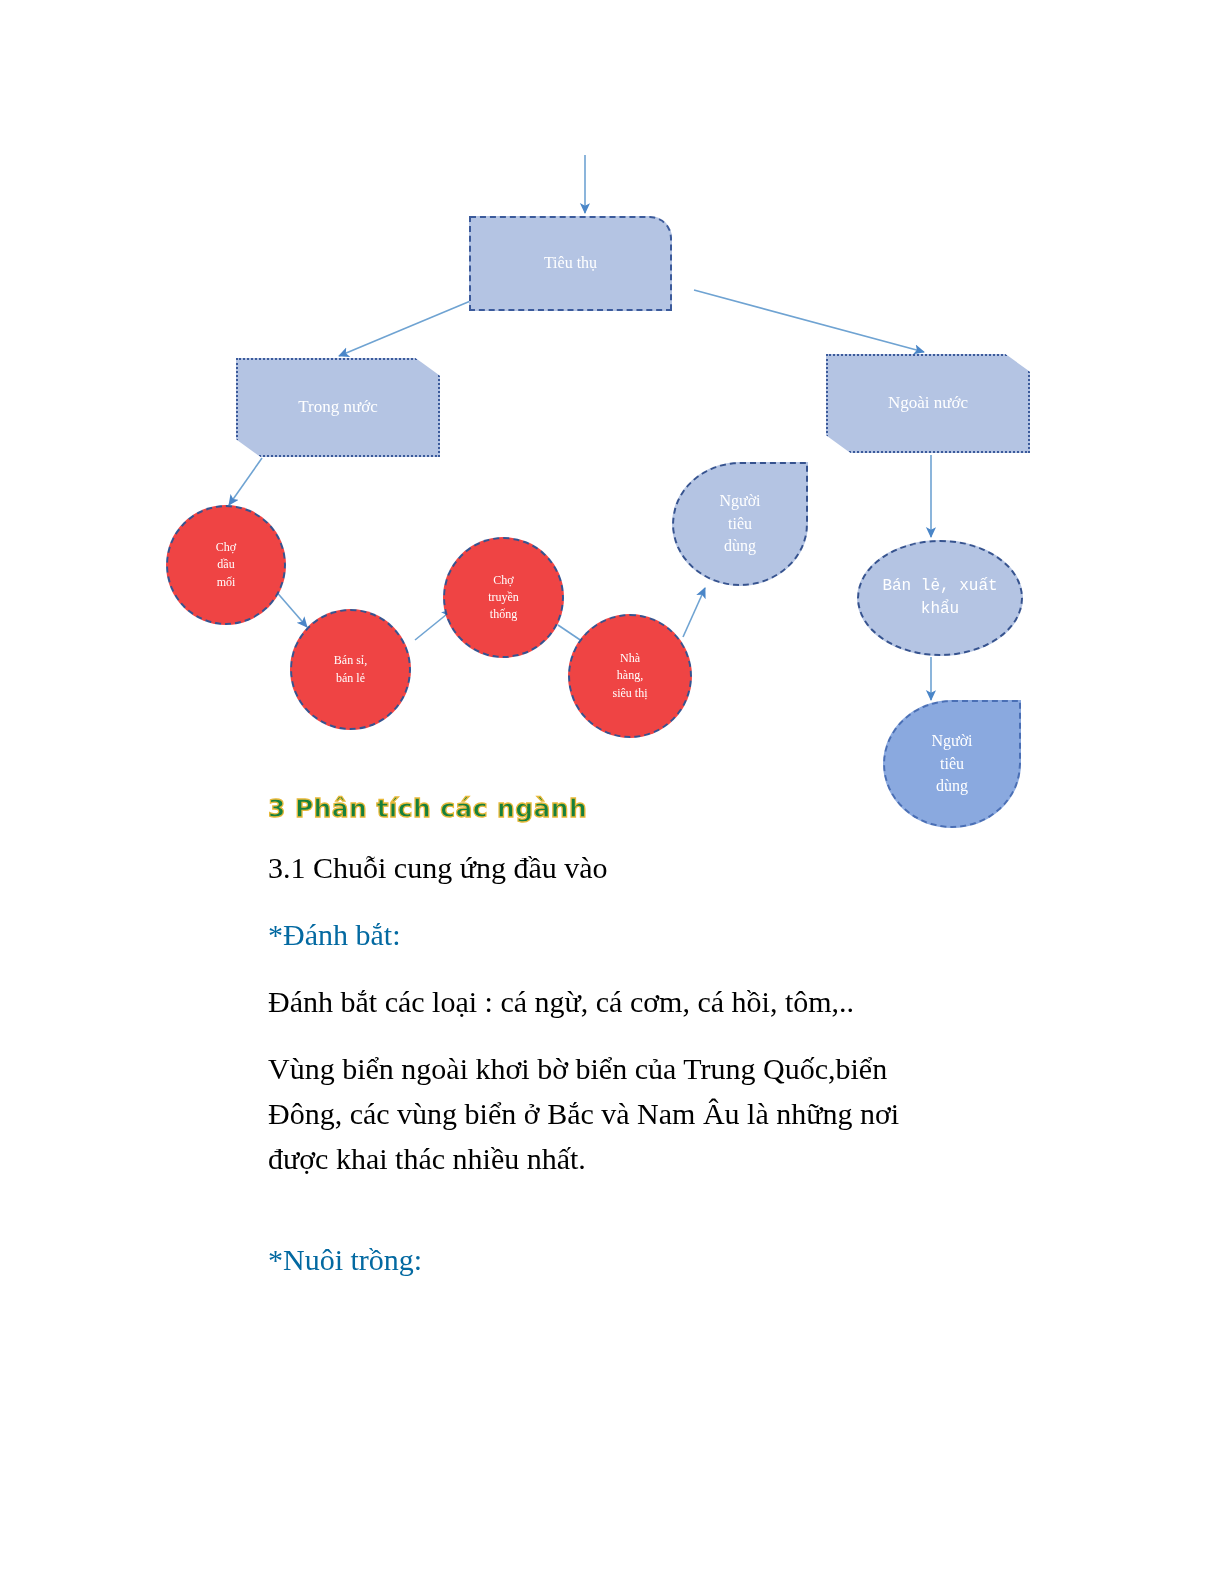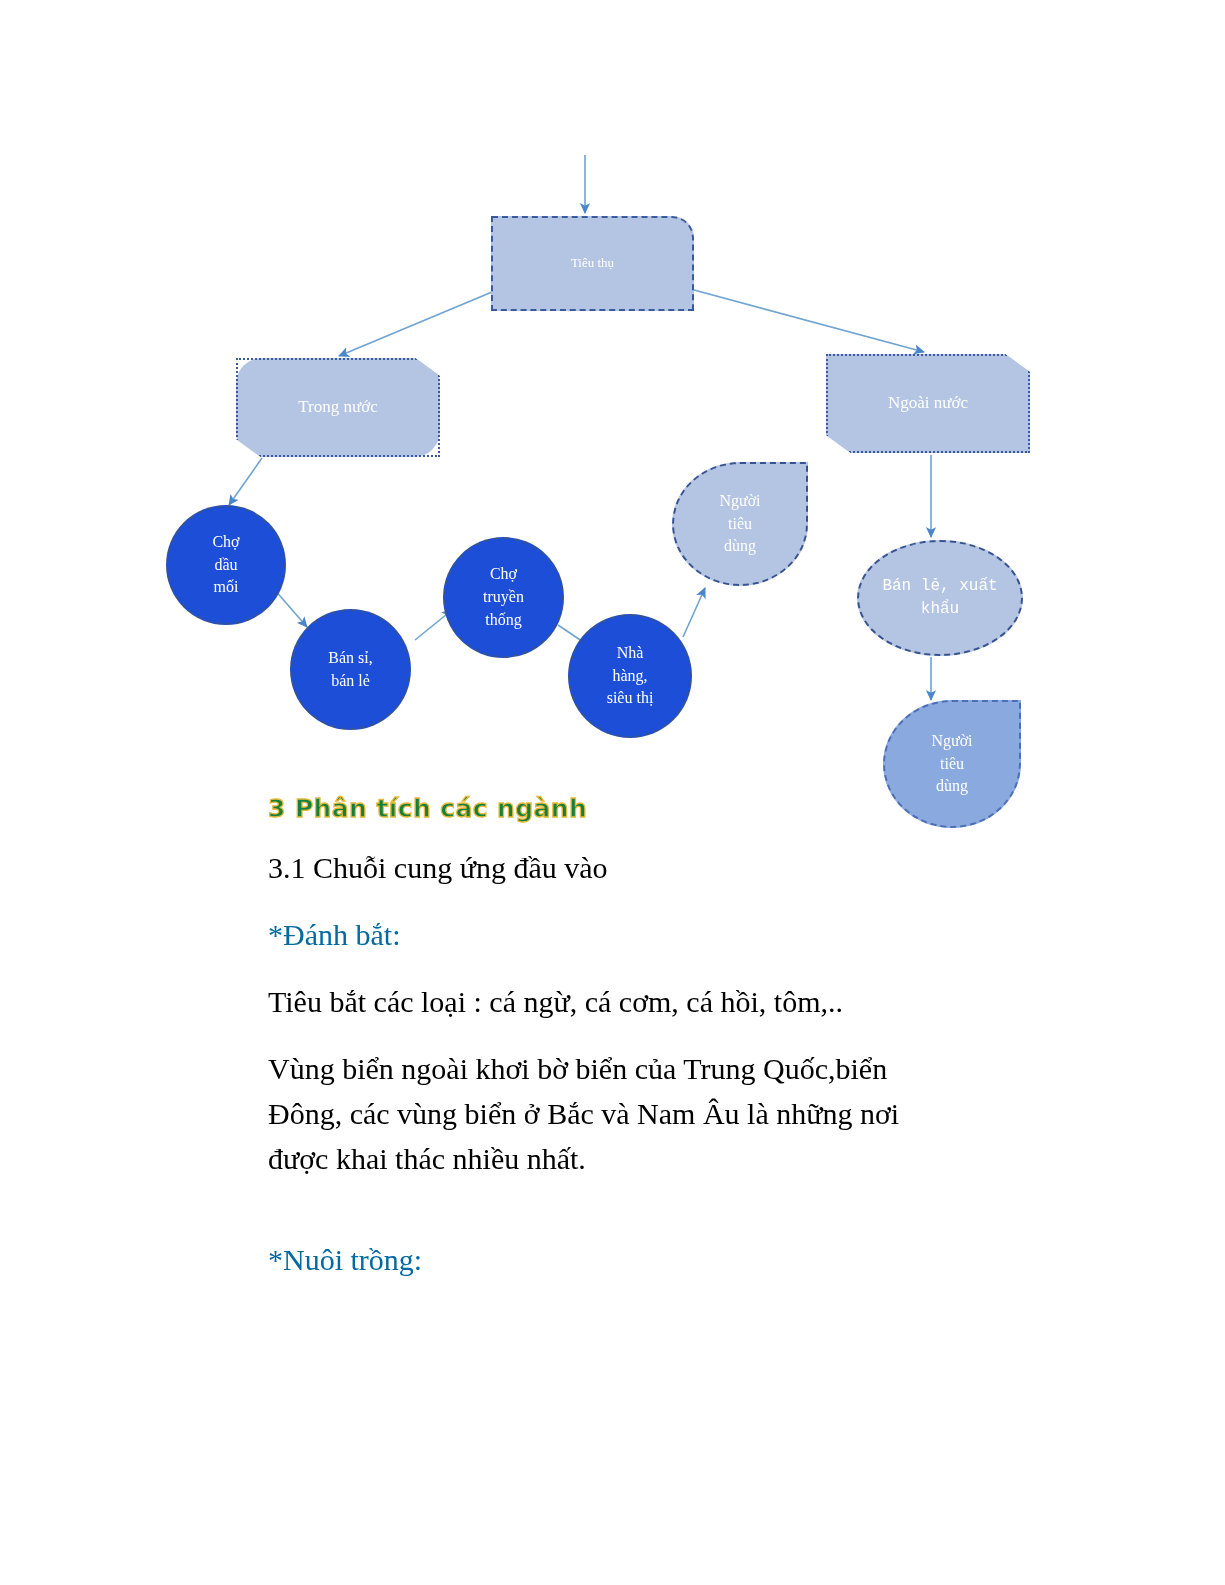--- a/index.html
+++ b/index.html
@@ -50,28 +50,28 @@
     user-select: none;
   }
   .node .lbl {
     display: block;
     padding: 0 4px;
     white-space: pre-line;
   }
 
   
   #node-tieuthu {
-    left: 491px;
+    left: 469px;
     top: 216px;
     width: 203px;
     height: 95px;
     background: #b4c4e3;
     border: 2px dashed #3b5a9b;
     border-radius: 0 22px 0 0;
-    font-size: 13px;
+    font-size: 16px;
   }
 
   
   .hexnode {
     background: #b4c4e3;
     border: 0;
     font-size: 17px;
   }
   .hexnode::before {
     content: "";
@@ -80,36 +80,35 @@
     border: 2px dotted #3b5a9b;
     clip-path: polygon(0% 0%, 88% 0%, 100% 18%, 100% 100%, 12% 100%, 0% 82%);
     pointer-events: none;
   }
   #node-trongnuoc {
     left: 236px;
     top: 358px;
     width: 204px;
     height: 99px;
     clip-path: polygon(0% 0%, 88% 0%, 100% 18%, 100% 100%, 12% 100%, 0% 82%);
-    border-radius: 26px;
   }
   #node-ngoainuoc {
     left: 826px;
     top: 354px;
     width: 204px;
     height: 99px;
     clip-path: polygon(0% 0%, 88% 0%, 100% 18%, 100% 100%, 12% 100%, 0% 82%);
   }
 
   
   .circlenode {
-    background: #1d4ed8;
+    background: #ef4444;
     border: 2px dashed #36538f;
     border-radius: 50%;
-    font-size: 16px;
+    font-size: 12px;
   }
   #node-chodaumoi  { left: 166px; top: 505px; width: 120px; height: 120px; }
   #node-bansi      { left: 290px; top: 609px; width: 121px; height: 121px; }
   #node-chotruyen  { left: 443px; top: 537px; width: 121px; height: 121px; }
   #node-nhahang    { left: 568px; top: 614px; width: 124px; height: 124px; }
 
   
   #node-banle {
     left: 857px;
     top: 540px;
@@ -262,21 +261,21 @@
   </div>
 
   <div id="textblock">
 
     <div class="wordart-heading">3 Phân tích các ngành</div>
 
     <p class="para">3.1 Chuỗi cung ứng đầu vào</p>
 
     <p class="para red">*Đánh bắt:</p>
 
-    <p class="para">Tiêu bắt các loại : cá ngừ, cá cơm, cá hồi, tôm,..</p>
+    <p class="para">Đánh bắt các loại : cá ngừ, cá cơm, cá hồi, tôm,..</p>
 
     <p class="para">Vùng biển ngoài khơi bờ biển của Trung Quốc,biển Đông, các vùng biển ở Bắc và Nam Âu là những nơi được khai thác nhiều nhất.</p>
 
     <div class="spacer"></div>
 
     <p class="para red">*Nuôi trồng:</p>
 
   </div>
 
 </div>

